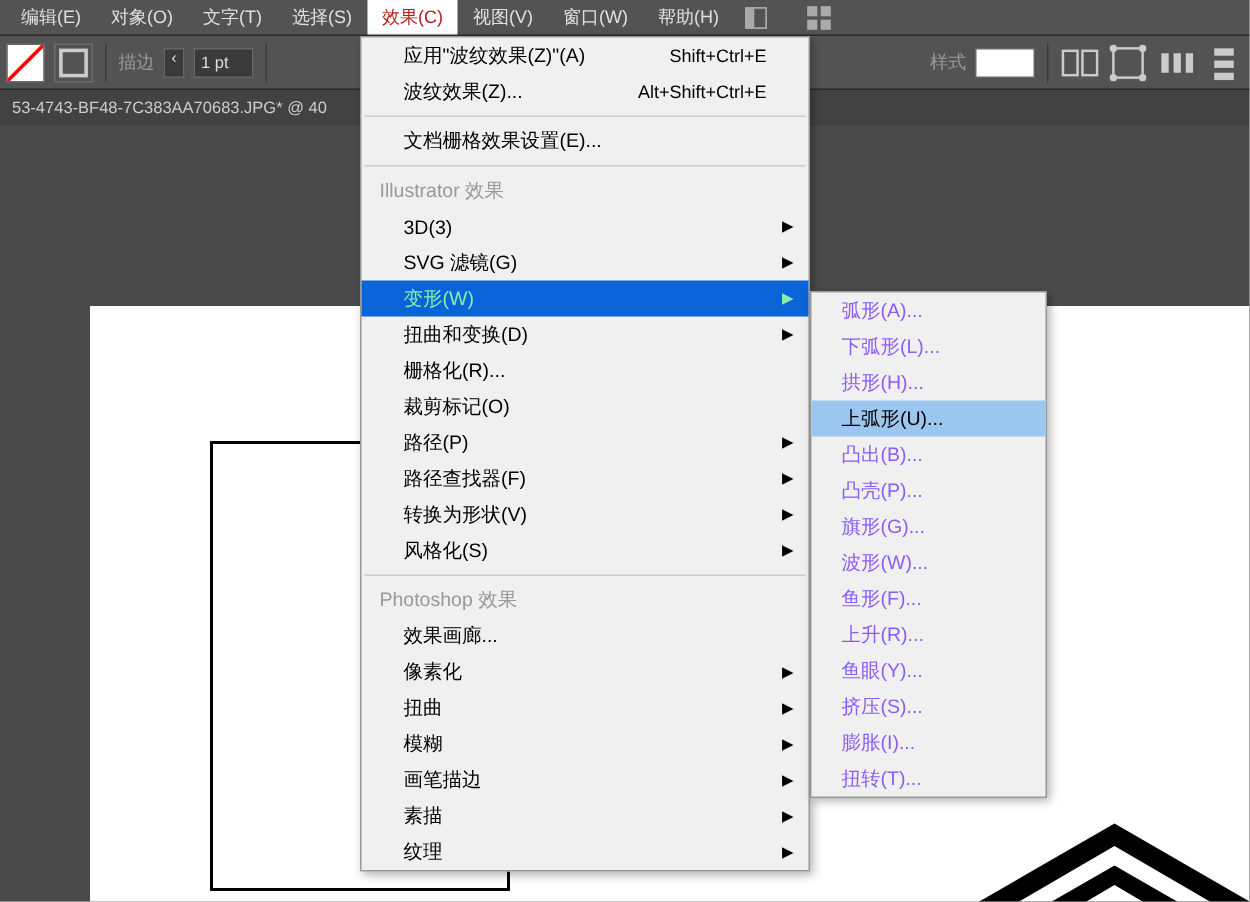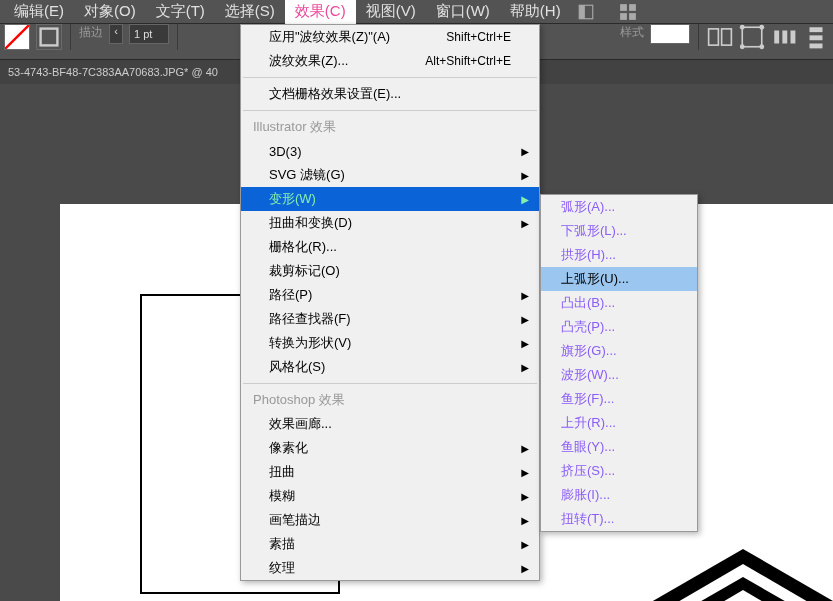--- a/index.html
+++ b/index.html
@@ -1,23 +1,23 @@
 <!DOCTYPE html>
 <html><head>
 <meta charset="utf-8">
 <style>
 * { margin: 0; padding: 0; box-sizing: border-box; font-family: "Microsoft YaHei", sans-serif; }
 body { width: 833px; height: 601px; background: #4a4a4a; overflow: hidden; position: relative; }
 
 .menubar { height: 24px; background: #535353; display: flex; align-items: center; padding: 0 4px; border-bottom: 1px solid #2a2a2a; }
-.menubar-item { color: #e0e0e0; font-size: 15px; padding: 3px 10px; cursor: pointer; }
-.menubar-item.active { background: #fff; color: #ec4899; }
+.menubar-item { color: #e0e0e0; font-size: 12px; padding: 3px 10px; cursor: pointer; }
+.menubar-item.active { background: #fff; color: #b91c1c; }
 .menubar-icon { width: 18px; height: 18px; margin: 0 6px; display: inline-block; }
 
-.toolbar { height: 36px; background: #535353; display: flex; padding: 0 4px; gap: 6px; border-bottom: 1px solid #2a2a2a; }
+.toolbar { height: 36px; background: #535353; display: flex; align-items: center; padding: 0 4px; gap: 6px; border-bottom: 1px solid #2a2a2a; }
 .tool-icon { width: 26px; height: 26px; border: 1px solid #6a6a6a; display: flex; align-items: center; justify-content: center; color: #e0e0e0; }
 .tool-sep { width: 1px; height: 26px; background: #3a3a3a; margin: 0 2px; }
 .tool-label { color: #999; font-size: 12px; }
 .tool-input { background: #3a3a3a; color: #ddd; border: 1px solid #666; height: 20px; font-size: 11px; padding: 0 4px; }
 .stroke-input { width: 40px; }
 .dropdown-swatch { width: 40px; height: 20px; background: #fff; border: 1px solid #666; }
 
 .tabbar { height: 24px; background: #424242; display: flex; align-items: center; padding: 0 8px; }
 .doc-tab { color: #ccc; font-size: 11px; }
 

